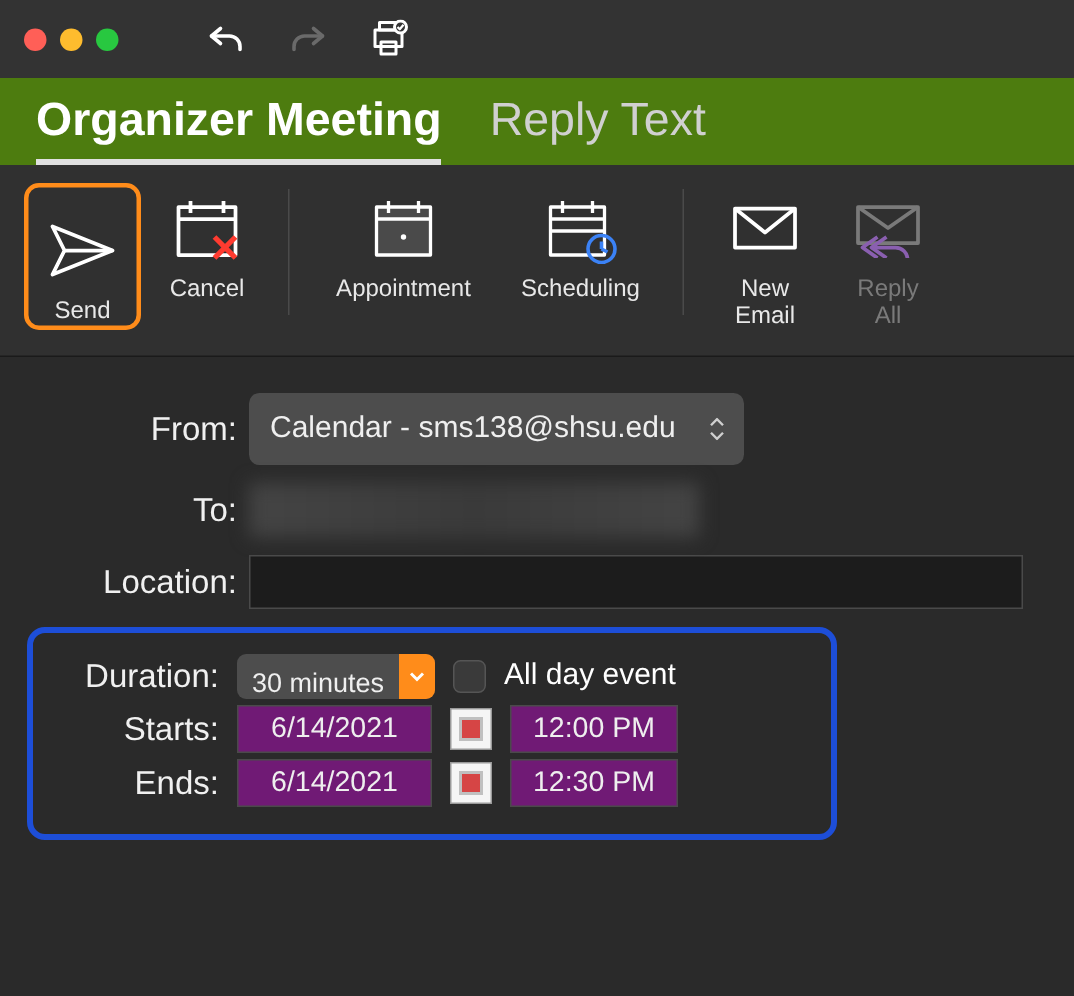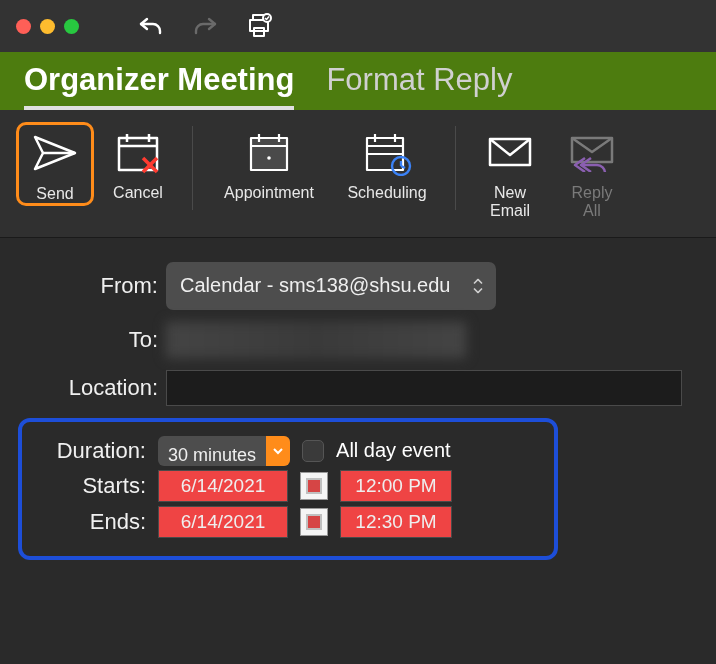--- a/index.html
+++ b/index.html
@@ -85,21 +85,21 @@
   .ribbon-sep {
     width: 1px;
     height: 84px;
     background: #4a4a4a;
     margin: 4px 10px 0 10px;
   }
   .send-highlight {
     border: 3px solid #ff8c1a;
     border-radius: 10px;
     width: 78px;
-    padding-top:2px;
+    padding-top:16px;
   }
   .ribbon-label { text-align:center; line-height:1.15; }
   .two-line { min-height: 34px; display:flex; flex-direction:column; justify-content:center;}
 
   .form {
     padding: 18px 16px 0 0;
     background: #2a2a2a;
   }
   .row {
     display:flex;
@@ -191,21 +191,21 @@
     display:flex; align-items:center; justify-content:center;
     color:#fff;
   }
   .chk {
     width: 22px; height:22px;
     background:#3a3a3a;
     border:1px solid #555;
     border-radius:5px;
   }
   .date-box, .time-box {
-    background:#ef4444;
+    background:#701a75;
     border:1px solid #4a4a4a;
     height: 32px;
     display:flex; align-items:center;
     padding: 0 10px;
     font-size: 19px;
     color:#eee;
   }
   .date-box { width: 130px; justify-content:center;}
   .time-box { width: 112px; justify-content:center;}
   .cal-pick {
@@ -243,21 +243,21 @@
       <path d="M5 7 H23 V18 H5 Z"></path>
       <rect x="9" y="15" width="10" height="8"></rect>
       <circle cx="22" cy="5" r="4" fill="#333" stroke="#fff"></circle>
       <path d="M20 5 l1.5 1.5 l2.5 -3" stroke="#fff" stroke-width="1.5"></path>
     </svg>
   </div>
 </div>
 
 <div class="tabs">
   <div class="tab active">Organizer Meeting</div>
-  <div class="tab">Format Reply</div>
+  <div class="tab">Reply Text</div>
 </div>
 
 <div class="ribbon">
   <div class="ribbon-btn send-highlight">
     <div class="glyph">
       <svg width="48" height="44" viewBox="0 0 48 44" fill="none" stroke="#ffffff" stroke-width="2.5" stroke-linejoin="round">
         <path d="M4 6 L44 22 L4 38 L12 22 Z"></path>
         <line x1="12" y1="22" x2="44" y2="22"></line>
       </svg>
     </div>

